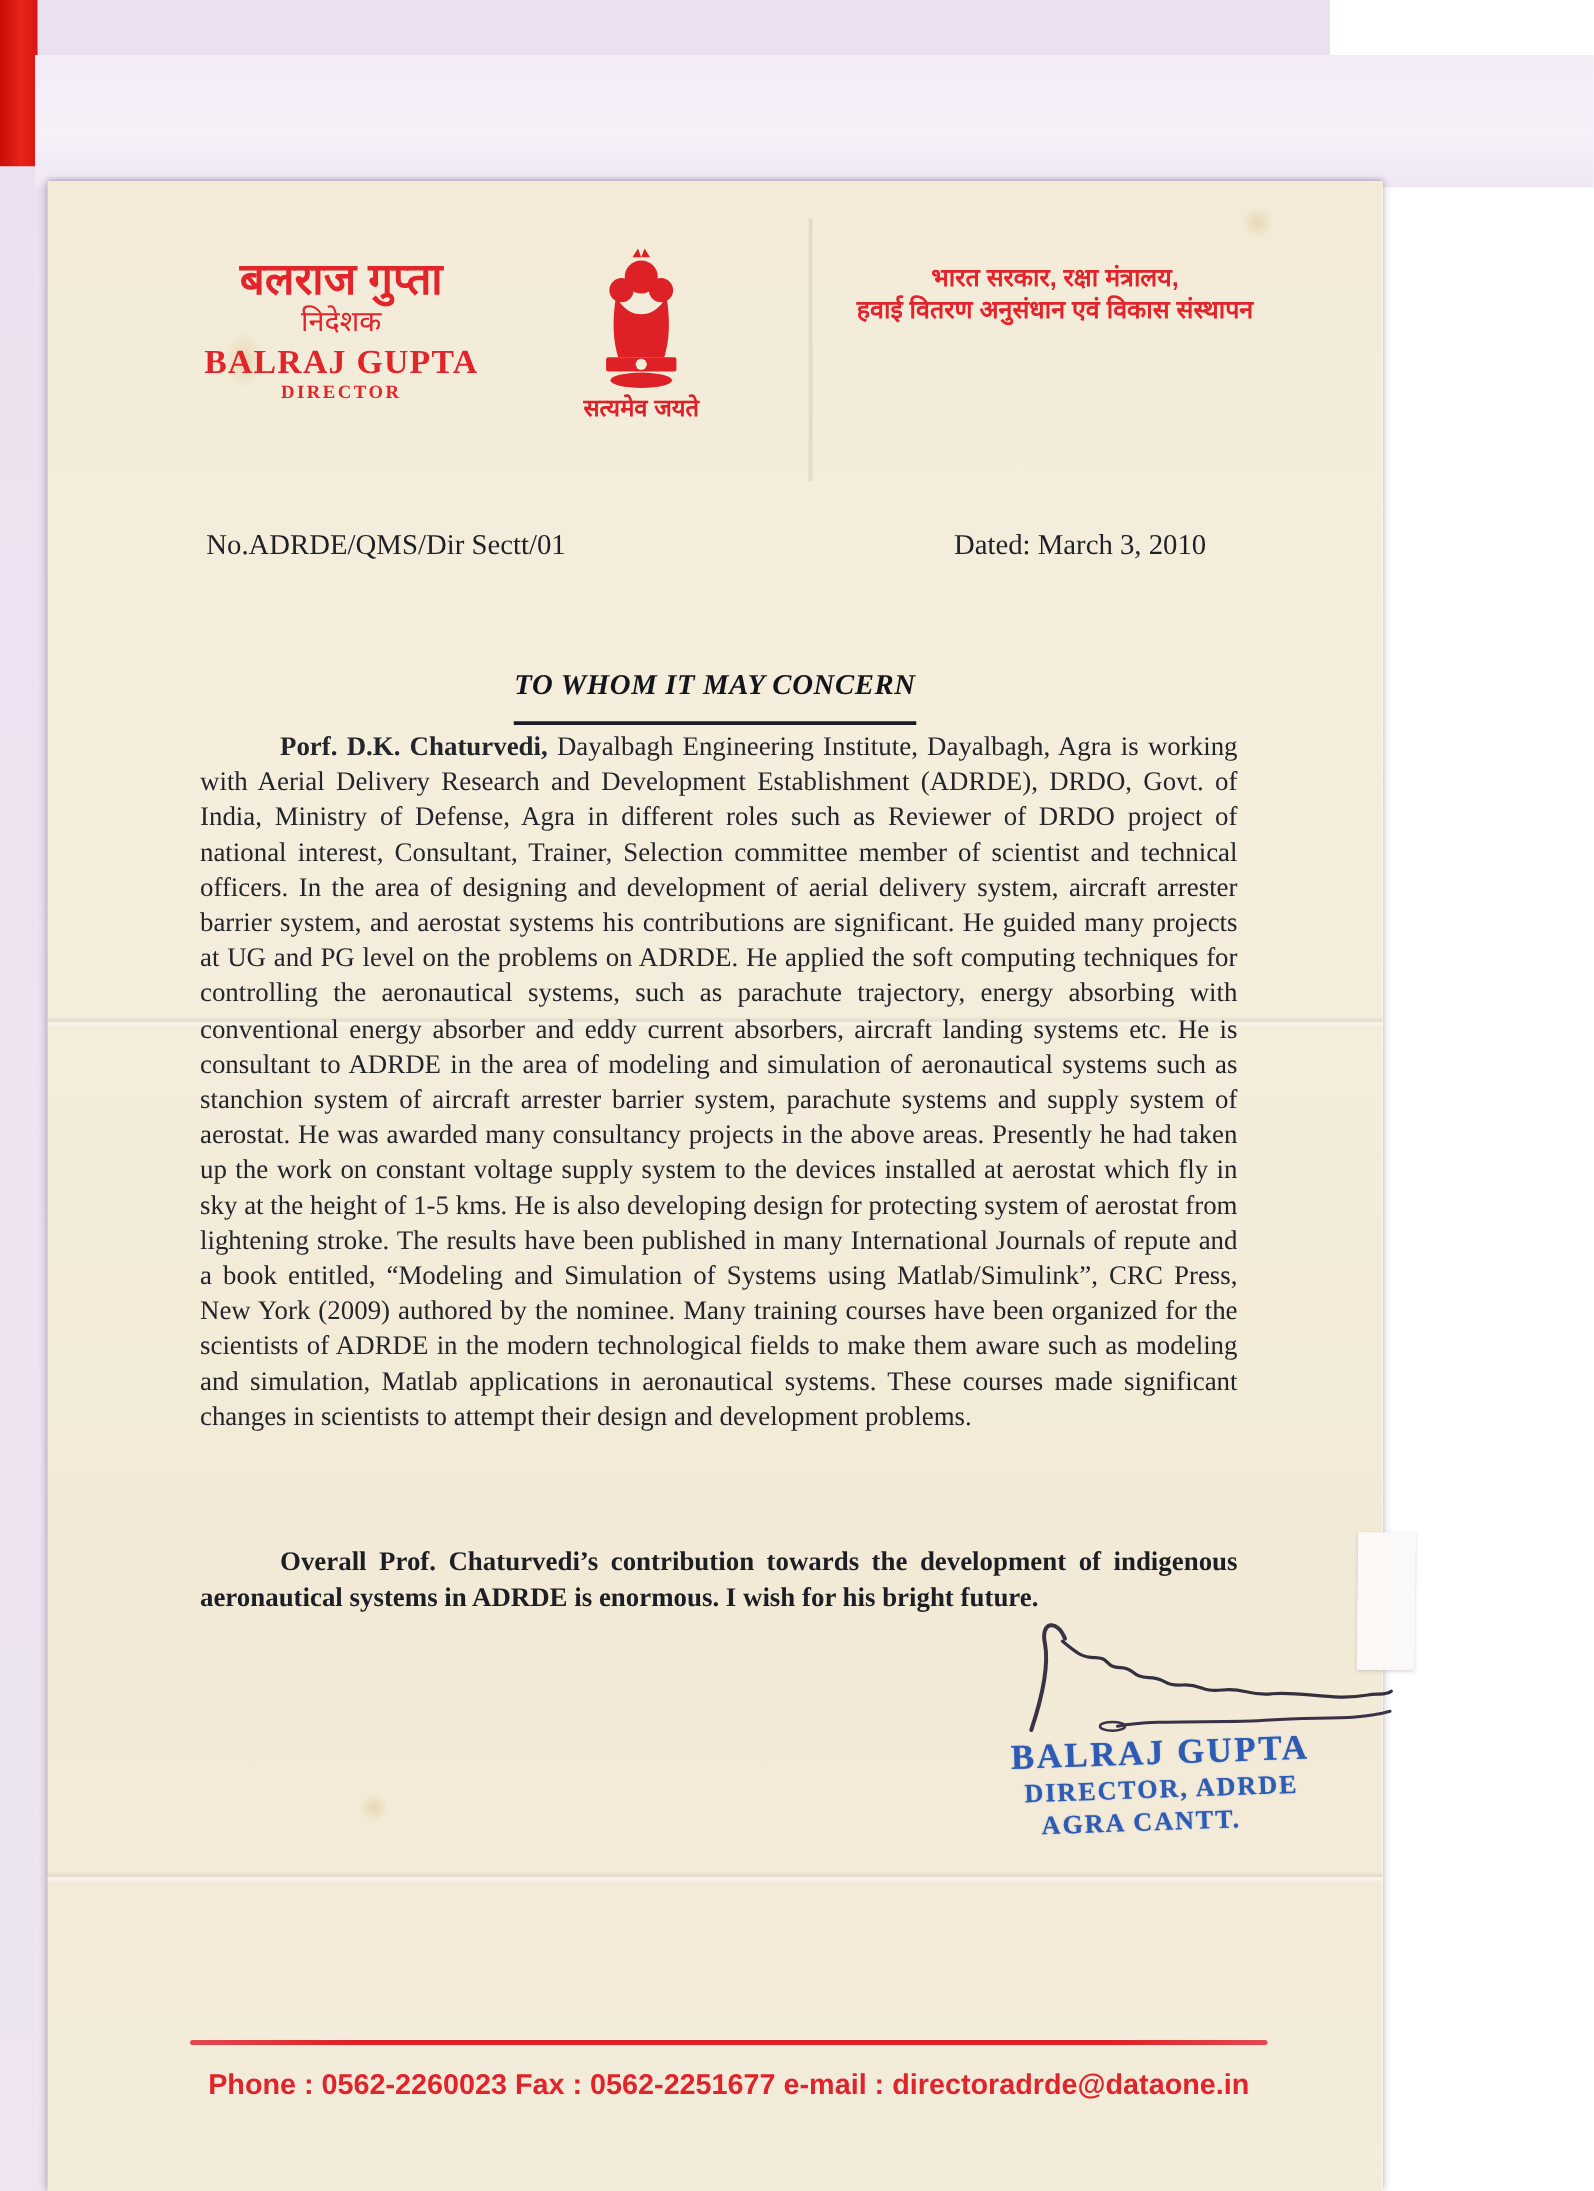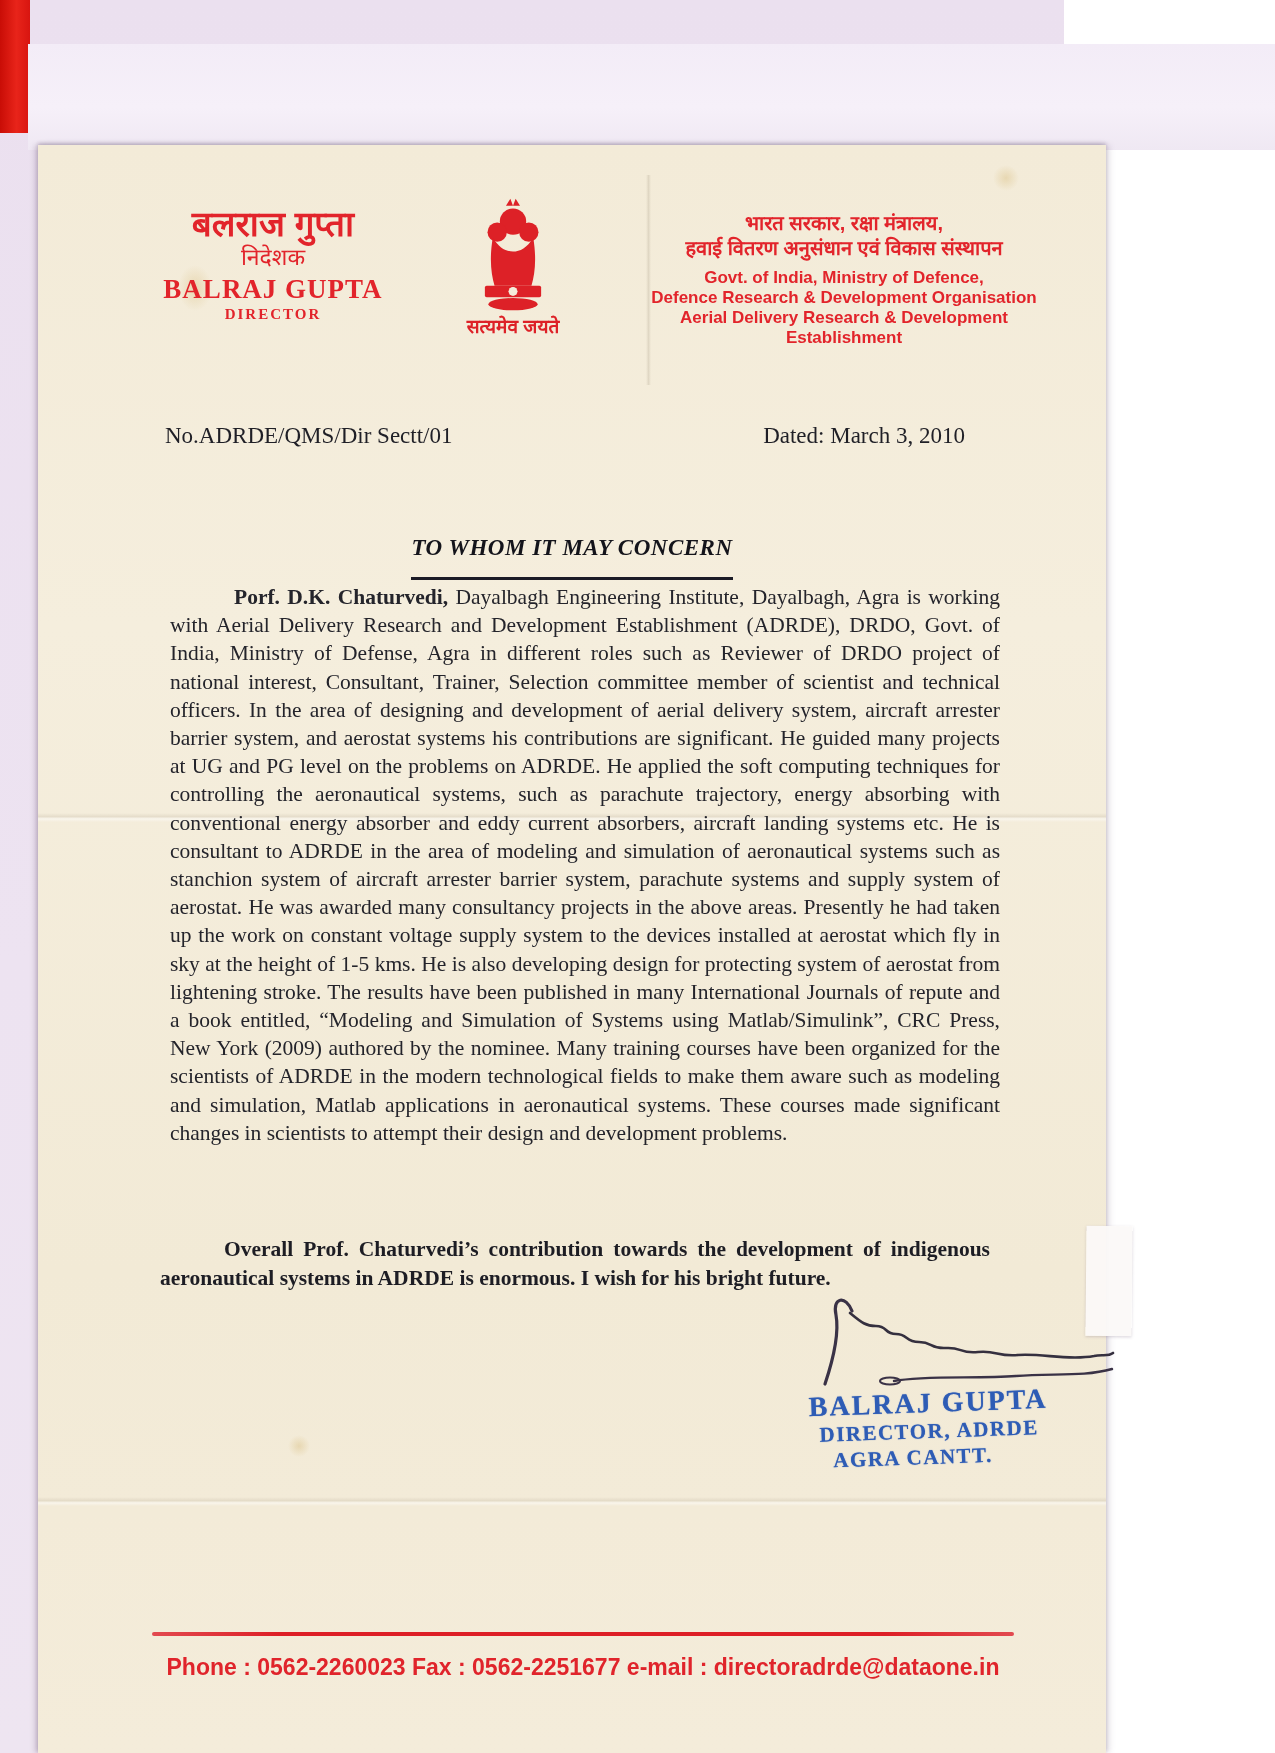--- a/index.html
+++ b/index.html
@@ -89,21 +89,21 @@
     display: inline-block;
     font-size: 23px; font-weight: 700; color: #14141b;
     letter-spacing: 0.5px;
     border-bottom: 3px solid #1b1b26;
     padding-bottom: 16px;
     font-style: italic;
   }
 
   
   .para1 {
-    position: absolute; left: 132px; top: 438px; width: 830px;
+    position: absolute; left: 122px; top: 438px; width: 830px;
     margin: 0;
     font-size: 21.5px; line-height: 28.2px;
     color: #24242b;
     text-align: justify;
     text-indent: 64px;
   }
   .para2 {
     position: absolute; left: 122px; top: 1090px; width: 830px;
     margin: 0;
     font-size: 21.5px; line-height: 29px;
@@ -185,25 +185,20 @@
           <line x1="46.5" y1="104" x2="53.5" y2="111"></line>
           <line x1="53.5" y1="104" x2="46.5" y2="111"></line>
         </g>
       </svg>
       <div class="motto">सत्यमेव जयते</div>
     </div>
 
     <div class="lh-right">
       <div class="hin">भारत सरकार, रक्षा मंत्रालय,</div>
       <div class="hin">हवाई वितरण अनुसंधान एवं विकास संस्थापन</div>
-      <div class="eng-block">
-        <div class="eng">Govt. of India, Ministry of Defence,</div>
-        <div class="eng">Defence Research &amp; Development Organisation</div>
-        <div class="eng">Aerial Delivery Research &amp; Development Establishment</div>
-      </div>
     </div>
 
     <div class="ref-row">
       <span>No.ADRDE/QMS/Dir Sectt/01</span>
       <span>Dated: March 3, 2010</span>
     </div>
 
     <div class="title-row">
       <span class="title-text">TO WHOM IT MAY CONCERN</span>
     </div>

